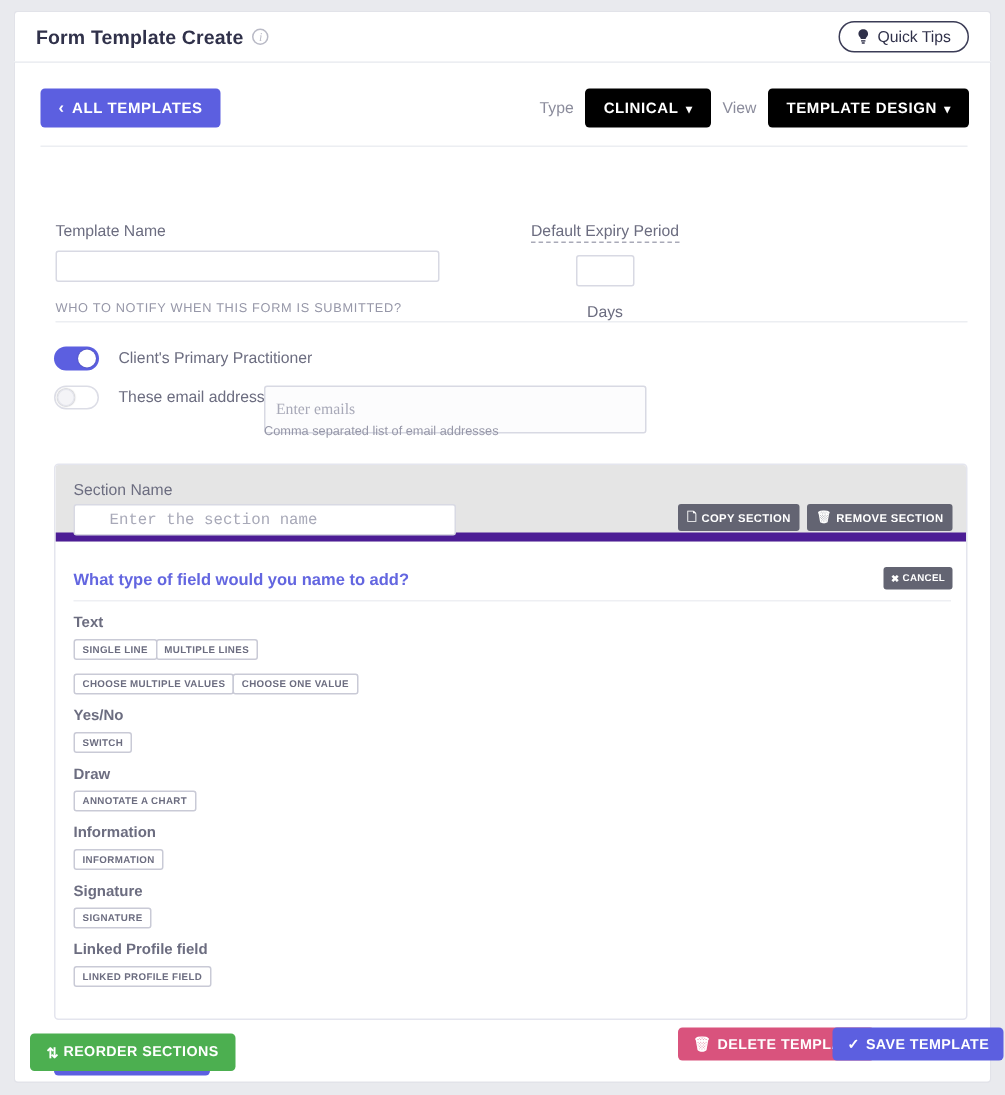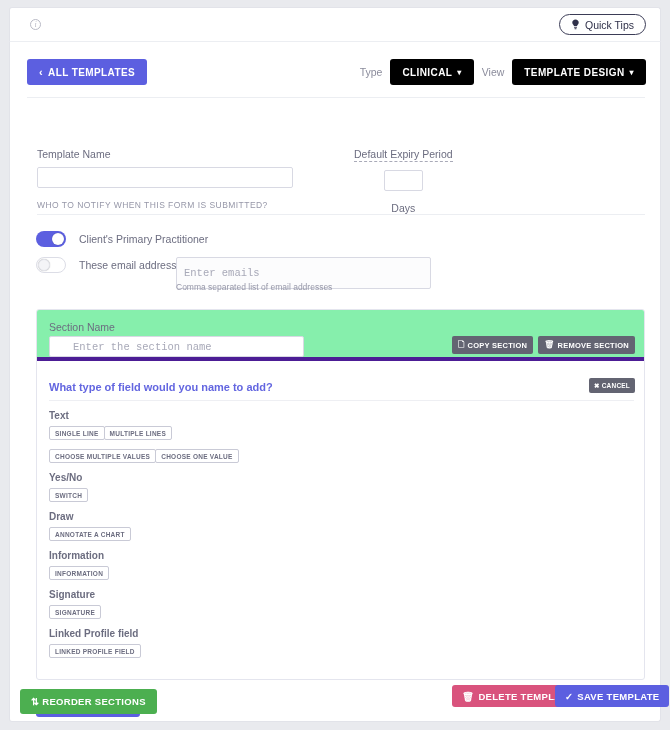--- a/index.html
+++ b/index.html
@@ -102,31 +102,31 @@
     box-shadow: 0 0 1px rgba(0,0,0,.35);
   }
   .switch.on .knob { right: 2px; }
   .switch.off .knob { left: 1px; background: #f4f4f7; border: 1px solid #e4e5ec; top: 1px; }
   .toggle-text { font-size: 10.5px; color: #6c6d80; }
 
   .email-input {
     position: absolute; left: 166px; top: 215px; width: 255px; height: 21px;
     border: 1px solid #d8d9e3; border-radius: 2px; background: #fcfcfd;
     font-size: 10.5px; padding: 15px 7px; color: #444;
-    font-family: Liberation Mono, monospace;
+    font-family: Liberation Serif, serif;
   }
   .email-hint { position: absolute; left: 166px; top: 240px; font-size: 8.5px; color: #9697a8; }
 
   
   .section-panel {
     position: absolute; left: 26px; top: 267px; width: 609px; height: 371px;
     border: 1px solid #e4e5ee; border-radius: 3px; background: #fff; overflow: hidden;
   }
   .section-head {
-    height: 51px; background: #86efac; border-bottom: 4px solid #4c1d95;
+    height: 51px; background: #e5e5e5; border-bottom: 6px solid #4c1d95;
     position: relative;
   }
   .section-head .flabel { position: absolute; left: 12px; top: 11px; }
   .section-head input {
     position: absolute; left: 12px; top: 26px; width: 255px; height: 21px;
     border: 1px solid #d8d9e3; border-radius: 2px; background: #fff;
     font-size: 10.5px; padding: 0 23px;
     font-family: Liberation Mono, monospace;
   }
   .sec-btns { position: absolute; right: 9px; top: 26px; display: flex; gap: 5px; }
@@ -194,20 +194,21 @@
     font-family: "Liberation Sans", sans-serif;
   }
   input::placeholder { color: #a8a9b8; }
 </style>
 </head>
 <body>
 
 <div class="page">
 
   <div class="titlebar">
+    <span class="title-text">Form Template Create</span>
     <span class="info-icon">i</span>
     <div class="quick-tips">
       <svg class="bulb" viewBox="0 0 10 13">
         <path d="M5 0.5C2.8 0.5 1.2 2.1 1.2 4.1c0 1.4 0.8 2.3 1.4 3 0.3 0.4 0.5 0.7 0.5 1.1h3.8c0-0.4 0.2-0.7 0.5-1.1 0.6-0.7 1.4-1.6 1.4-3C8.8 2.1 7.2 0.5 5 0.5z" fill="#30314a"></path>
         <rect x="3.3" y="9.2" width="3.4" height="1.1" fill="#30314a"></rect>
         <rect x="3.7" y="10.9" width="2.6" height="1.1" rx=".5" fill="#30314a"></rect>
       </svg>
       <span>Quick Tips</span>
     </div>
   </div>

